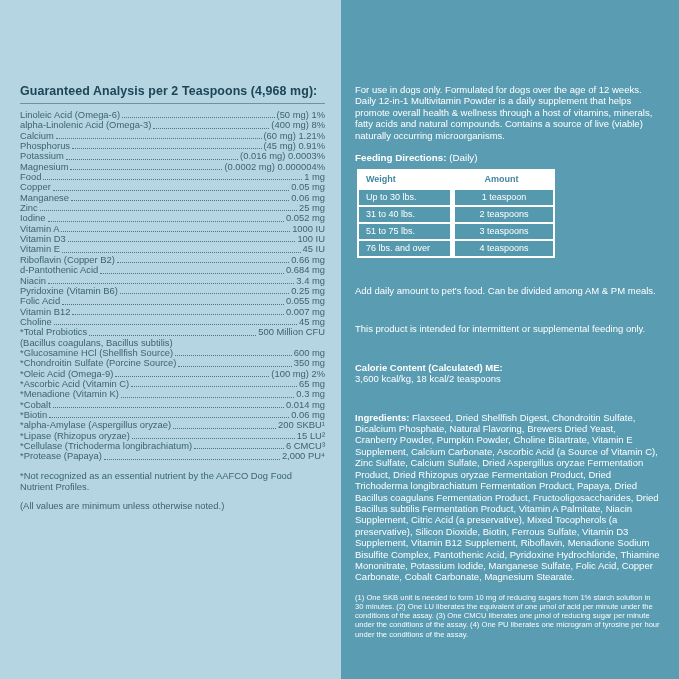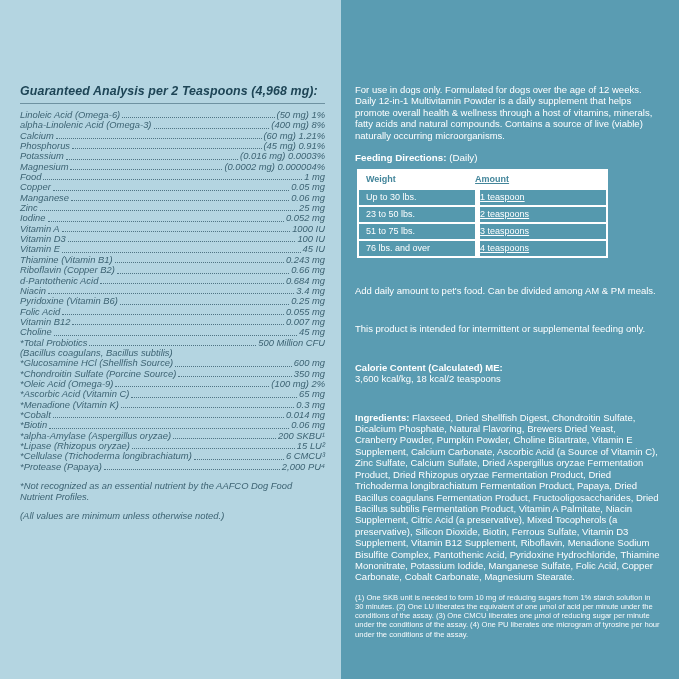--- a/index.html
+++ b/index.html
@@ -2,39 +2,39 @@
 <html style="--left-bg: #b4d5e1; --right-bg: #5a9cb2; --left-text: #3d6373; --left-title: #1e4556; --right-text: #ffffff; --table-bg: #ffffff; --table-header-text: #44869b; --table-row-bg: #5599ae;"><head>
 <meta charset="utf-8">
 <style>
   :root{
     --left-bg:#b4d5e1; --right-bg:#5a9cb2; --left-text:#3d6373; --left-title:#1e4556;
     --right-text:#ffffff; --table-bg:#ffffff; --table-header-text:#44869b; --table-row-bg:#5599ae;
   }
   *{box-sizing:border-box; margin:0; padding:0;}
   body{width:679px;height:679px;font-family:"Liberation Sans",sans-serif;}
   .label{display:flex;width:679px;height:679px;overflow:hidden;}
-  .panel-left{width:341px;height:679px;background:var(--left-bg);padding:84px 16px 0 20px;color:var(--left-text);font-style:italic;}
+  .panel-left{width:341px;height:679px;background:var(--left-bg);padding:84px 16px 0 20px;color:var(--left-text);}
   .panel-right{width:338px;height:679px;background:var(--right-bg);padding:84px 19px 8px 14px;color:var(--right-text);}
   .ga-title{font-size:12.4px;font-weight:bold;color:var(--left-title);letter-spacing:.1px;line-height:14px;}
   .rule{border-top:1px solid rgba(40,80,97,.5);margin:5px 0 6px 0;}
   .ga-row{display:flex;align-items:baseline;height:10.35px;font-size:9.4px;line-height:10.35px;white-space:nowrap;}
   .ga-label{flex:0 0 auto;}
   .leader{flex:1 1 auto;border-bottom:1px dotted rgba(61,99,115,.85);margin:0 2px;align-self:flex-end;margin-bottom:2px;min-width:4px;}
   .ga-value{flex:0 0 auto;}
   .note{font-size:9.4px;line-height:11px;margin-top:8px;}
   .rp{font-size:9.5px;line-height:11.4px;}
   .rp b{font-weight:bold;}
   .mt{margin-top:27px;}
   .feed-head{font-size:9.8px;line-height:11px;margin-top:11px;}
-  .ftable{background:var(--table-bg);padding:2px;width:251px;margin-top:6px;margin-left:2px;}
+  .ftable{background:var(--table-bg);padding:2px;width:198px;margin-top:6px;margin-left:2px;}
   .frow{display:flex;}
   .fbody .frow{margin-top:2px;}
   .fcell{font-size:9px;line-height:11px;padding:2px 0;}
   .fcell.fweight{width:47%;padding-left:7px;text-align:left;}
-  .fcell.famount{flex:1;text-decoration:underline;}
+  .fcell.famount{flex:1;text-align:center;}
   .fhead .fcell{background:var(--table-bg);color:var(--table-header-text);font-weight:bold;padding-top:3px;padding-bottom:3px;}
   .fdata .fcell{background:var(--table-row-bg);color:var(--right-text);}
   .fdata .fcell + .fcell{margin-left:5px;}
   .footnotes{font-size:7.6px;line-height:9.2px;margin-top:10px;color:rgba(255,255,255,.96);}
 </style>
 </head>
 <body>
 
 <div class="label">
 
@@ -121,25 +121,20 @@
           <span class="leader"></span>
           <span class="ga-value">100 IU</span>
         </div>
 
         <div class="ga-row">
           <span class="ga-label">Vitamin E</span>
           <span class="leader"></span>
           <span class="ga-value">45 IU</span>
         </div>
 
-        <div class="ga-row">
-          <span class="ga-label">Thiamine (Vitamin B1)</span>
-          <span class="leader"></span>
-          <span class="ga-value">0.243 mg</span>
-        </div>
 
         <div class="ga-row">
           <span class="ga-label">Riboflavin (Copper B2)</span>
           <span class="leader"></span>
           <span class="ga-value">0.66 mg</span>
         </div>
 
         <div class="ga-row">
           <span class="ga-label">d-Pantothenic Acid</span>
           <span class="leader"></span>
@@ -270,21 +265,21 @@
         <div class="fcell famount">Amount</div>
       </div>
       <div class="fbody">
 
           <div class="frow fdata">
             <div class="fcell fweight">Up to 30 lbs.</div>
             <div class="fcell famount">1 teaspoon</div>
           </div>
 
           <div class="frow fdata">
-            <div class="fcell fweight">23 to 50 lbs.</div>
+            <div class="fcell fweight">31 to 40 lbs.</div>
             <div class="fcell famount">2 teaspoons</div>
           </div>
 
           <div class="frow fdata">
             <div class="fcell fweight">51 to 75 lbs.</div>
             <div class="fcell famount">3 teaspoons</div>
           </div>
 
           <div class="frow fdata">
             <div class="fcell fweight">76 lbs. and over</div>

